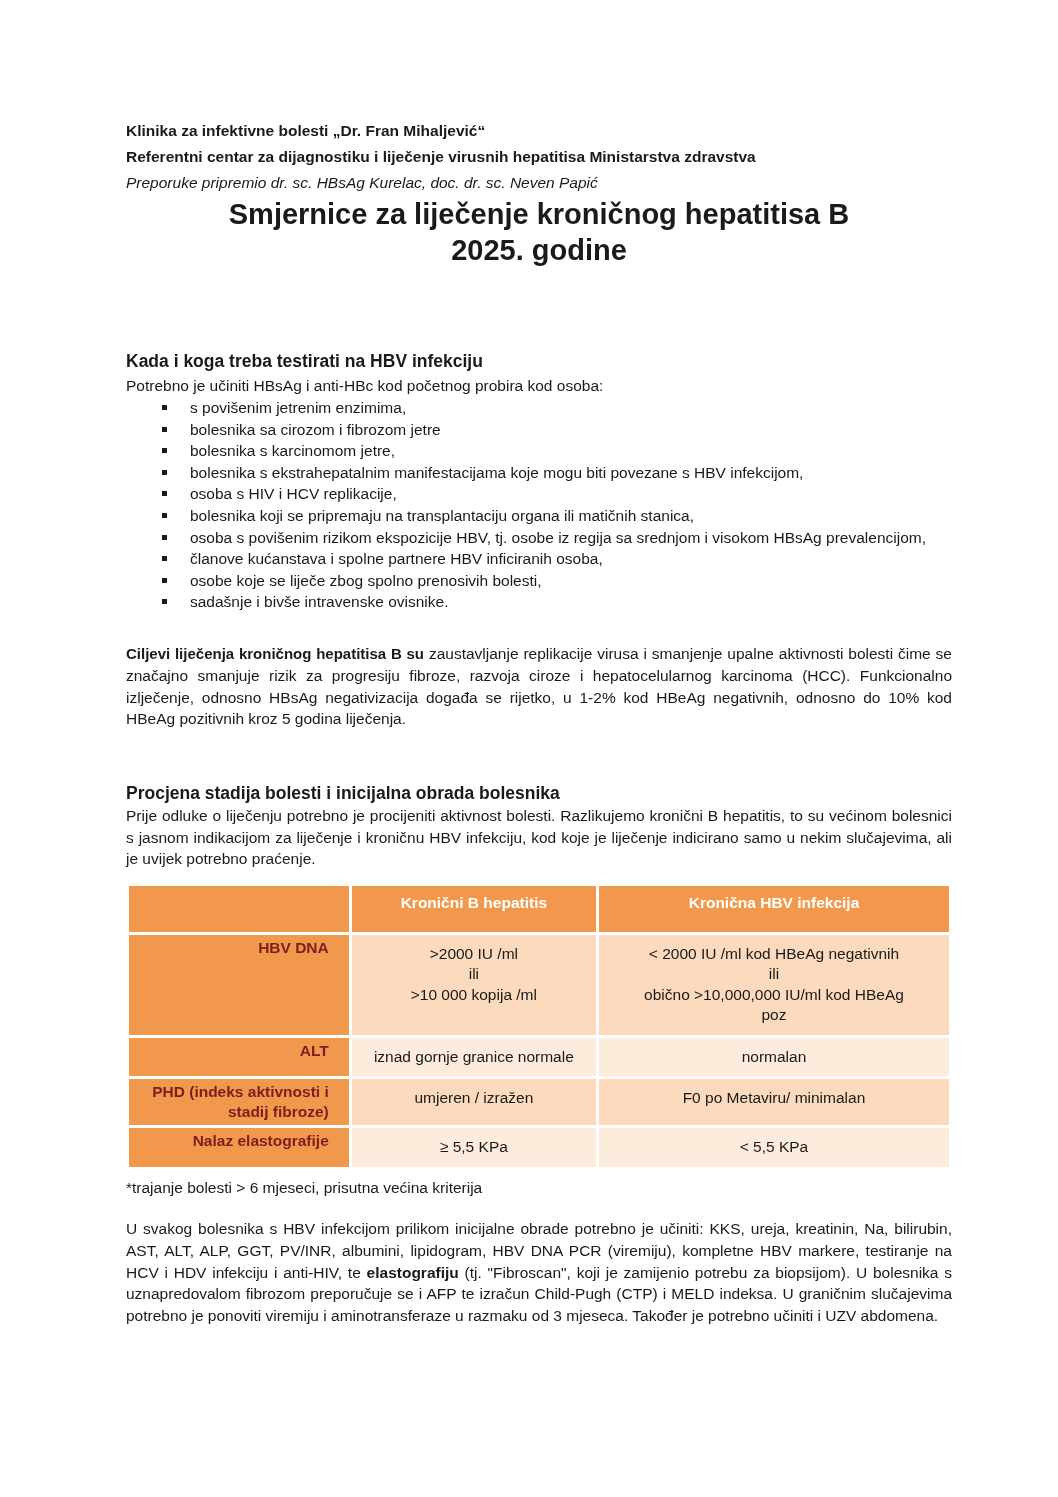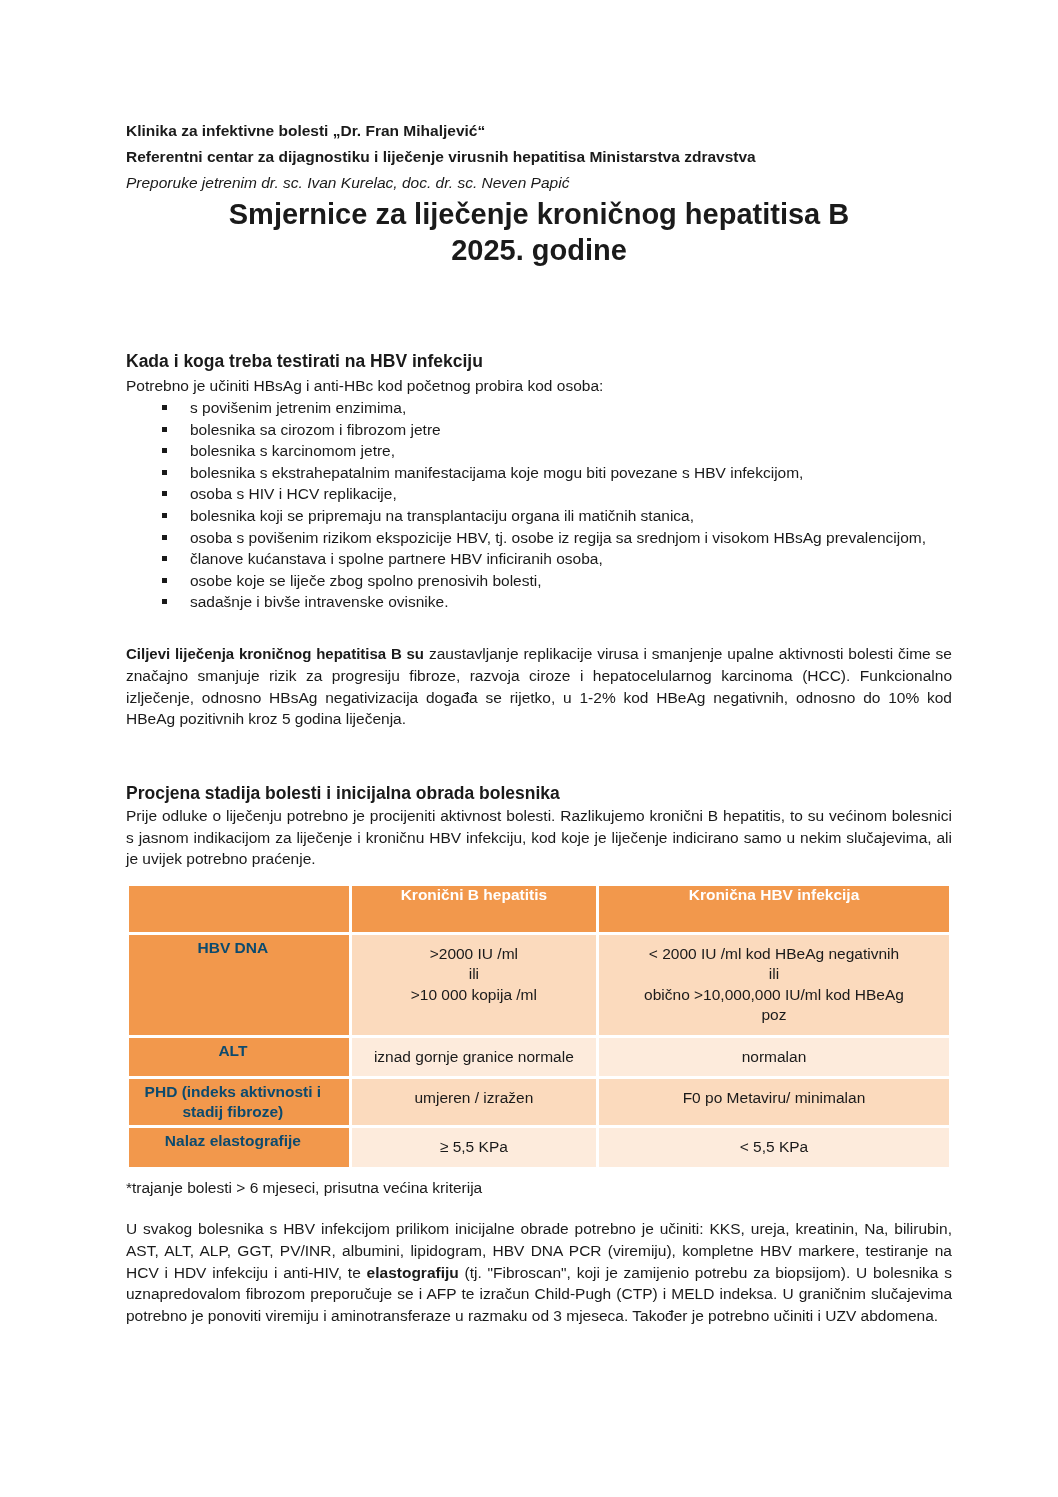--- a/index.html
+++ b/index.html
@@ -81,26 +81,27 @@
   .dx-table th,.dx-table td{
     vertical-align:top;
     font-size:15.5px;
   }
   .dx-table thead th{
     background:var(--table-orange);
     color:#fff;
     font-weight:bold;
     text-align:center;
     height:46px;
+    padding-top:8px;
   }
   .dx-table tbody th.row-label{
     background:var(--table-orange);
-    color:#0c4a6e;
-    font-weight:bold;
-    text-align:center;
+    color:#7f1d1d;
+    font-weight:bold;
+    text-align:right;
     padding:3px 20px 3px 8px;
     line-height:20px;
   }
   .dx-table tbody td{
     text-align:center;
     padding:9px 6px;
     line-height:20.5px;
     white-space:pre-line;
   }
   .dx-table tr.band-a td{background:var(--band-dark);}
@@ -121,21 +122,21 @@
   p.workup .bold{font-weight:bold;}
 </style>
 </head>
 <body>
 
 <div class="page">
 
   <div class="doc-header">
     <p class="b">Klinika za infektivne bolesti „Dr. Fran Mihaljević“</p>
     <p class="b">Referentni centar za dijagnostiku i liječenje virusnih hepatitisa Ministarstva zdravstva</p>
-    <p class="i">Preporuke jetrenim dr. sc. Ivan Kurelac, doc. dr. sc. Neven Papić</p>
+    <p class="i">Preporuke pripremio dr. sc. HBsAg Kurelac, doc. dr. sc. Neven Papić</p>
   </div>
 
   <div class="doc-title">
     <div>Smjernice za liječenje kroničnog hepatitisa B</div>
     <div>2025. godine</div>
   </div>
 
   <h2 class="section-heading h2-first">Kada i koga treba testirati na HBV infekciju</h2>
   <p class="intro">Potrebno je učiniti HBsAg i anti-HBc kod početnog probira kod osoba:</p>
 

